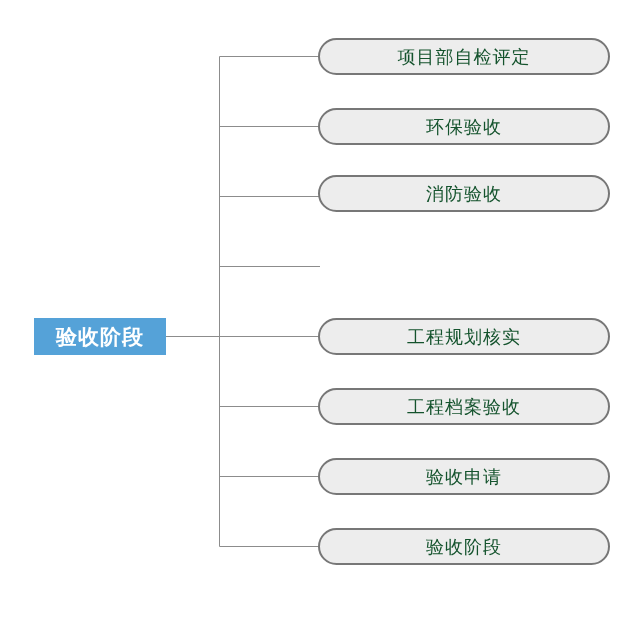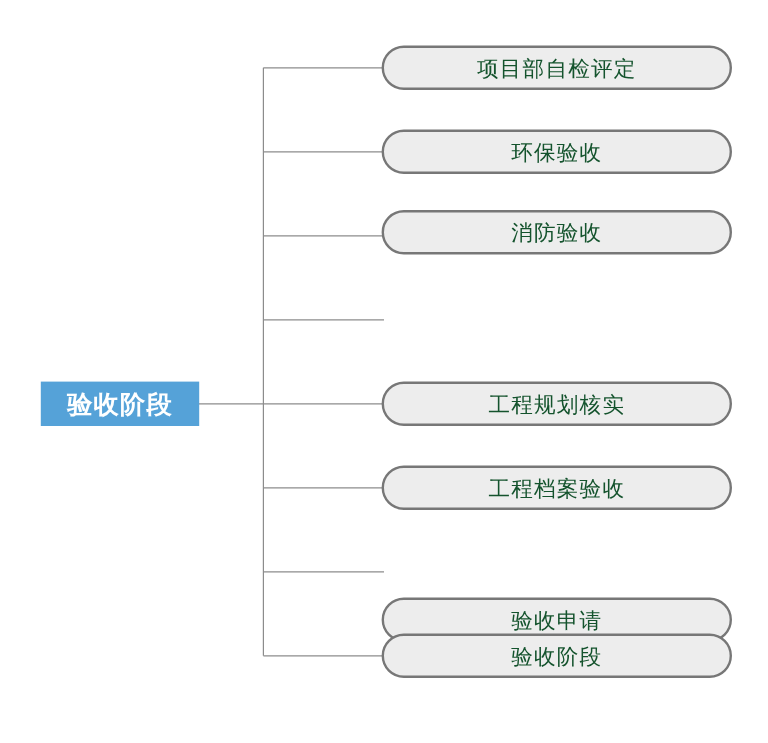--- a/index.html
+++ b/index.html
@@ -60,21 +60,21 @@
     align-items: center;
     justify-content: center;
     cursor: pointer;
   }
   .pill-0 { top: 38px; }
   .pill-1 { top: 108px; }
   .pill-2 { top: 175px; text-align: center; }
   .pill-3 { top: 248px; }
   .pill-4 { top: 318px; }
   .pill-5 { top: 388px; }
-  .pill-6 { top: 458px; margin-top: 40px; }
+  .pill-6 { top: 458px; }
   .pill-7 { top: 528px; }
 </style>
 </head>
 <body>
 
 <div class="canvas">
 
   <svg class="connectors" width="640" height="619" viewBox="0 0 640 619" aria-hidden="true">
 
     <line x1="219.5" y1="56.5" x2="219.5" y2="546.5"></line>

